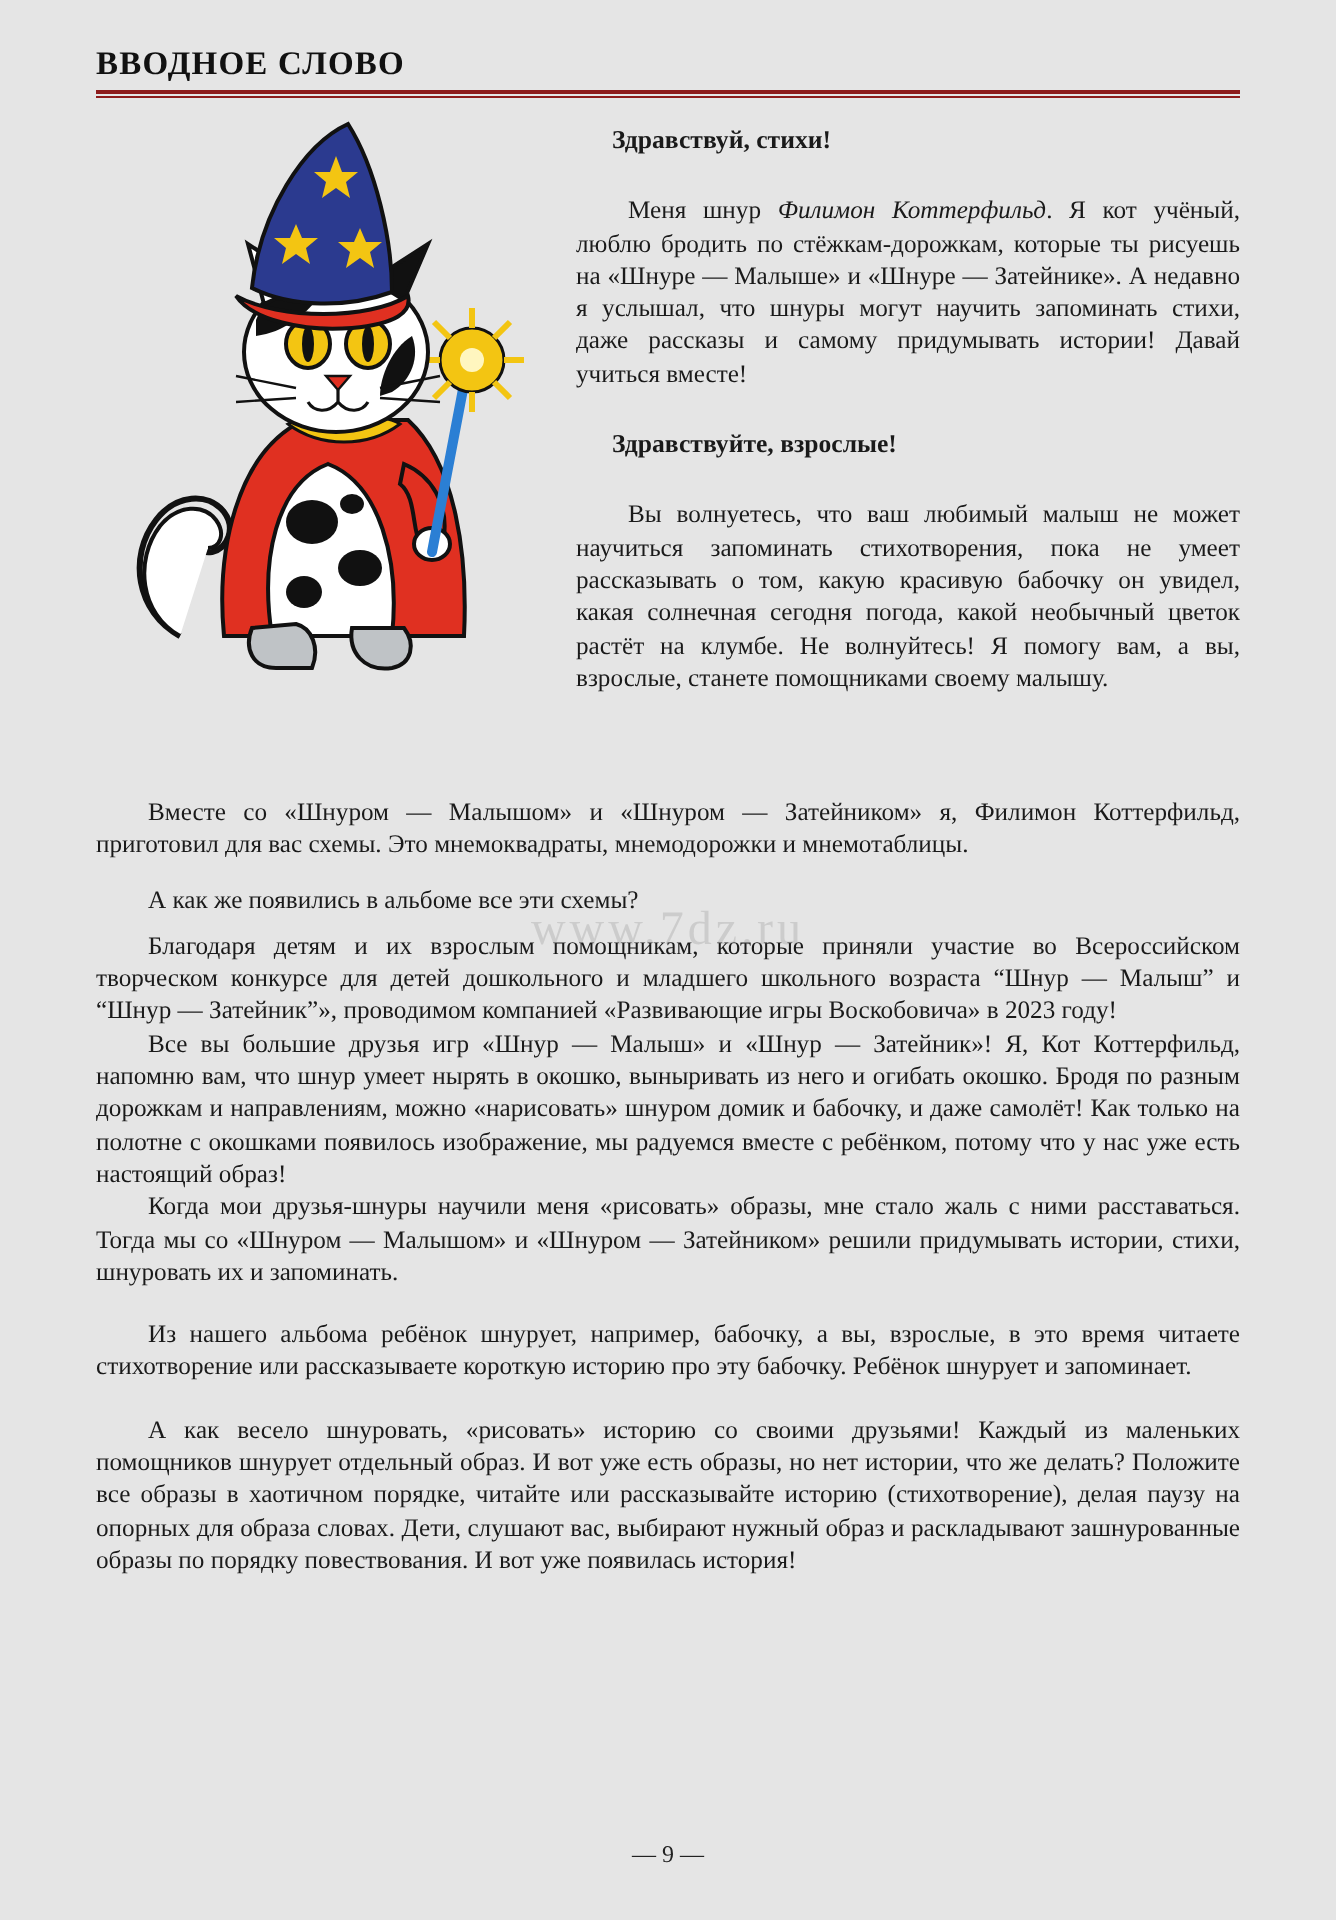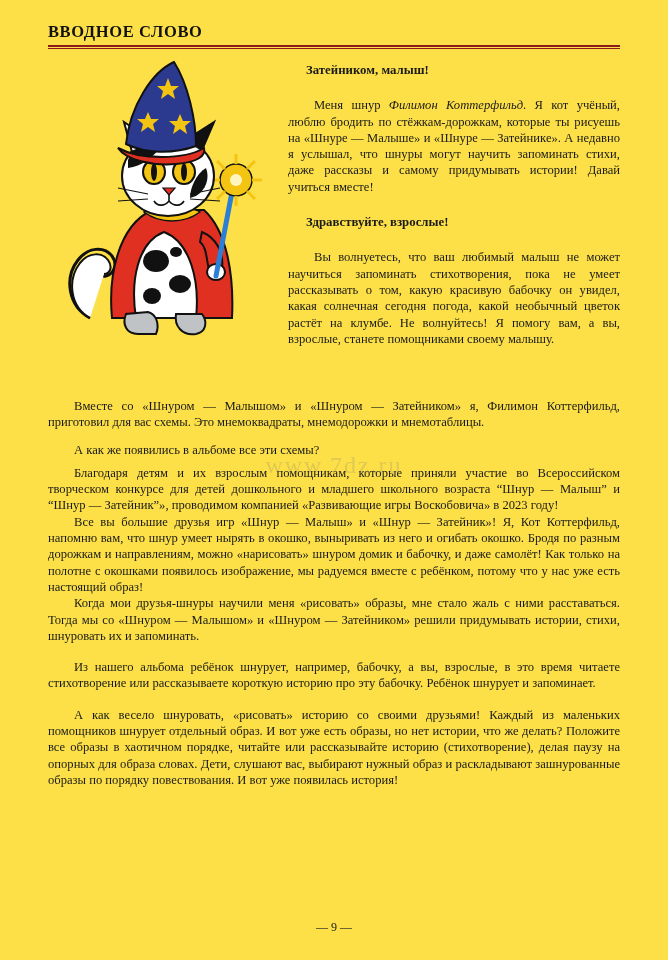--- a/index.html
+++ b/index.html
@@ -13,21 +13,21 @@
     font-family: "Liberation Serif", serif;
     color: #1a1a1a;
     position: relative;
     overflow: hidden;
   }
   .page {
     position: absolute;
     inset: 0;
     width: 668px;
     height: 960px;
-    background: #fde047;
+    background: #e5e5e5;
   }
   
   .header {
     position: absolute;
     left: 48px;
     top: 22px;
     width: 572px;
   }
   .header-title {
     font-family: "Liberation Serif", serif;
@@ -206,21 +206,21 @@
         <polygon points="112,22 115,30 123,30 117,35 119,43 112,38 105,43 107,35 101,30 109,30"></polygon>
         <polygon points="92,56 95,63 103,63 97,68 99,76 92,71 85,76 87,68 81,63 89,63"></polygon>
         <polygon points="124,58 127,65 135,65 129,70 131,78 124,73 117,78 119,70 113,65 121,65"></polygon>
       </g>
 
       <path d="M62 92 C84 104 128 104 148 92 C150 100 142 106 120 108 C96 110 70 104 62 92 Z" fill="#e03021" stroke="#111" stroke-width="2"></path>
     </svg>
   </div>
 
   <div class="col-right">
-    <p class="salut">Затейником, малыш!</p>
+    <p class="salut">Здравствуй, стихи!</p>
     <div class="gap-m"></div>
     <p class="para-indent"><span>Меня шнур </span><em class="italic">Филимон Коттерфильд</em><span>. Я кот учёный, люблю бродить по стёжкам-дорожкам, которые ты рисуешь на «Шнуре — Малыше» и «Шнуре — Затейнике». А недавно я услышал, что шнуры могут научить запоминать стихи, даже рассказы и самому придумывать истории! Давай учиться вместе!</span></p>
     <div class="gap-m"></div>
     <p class="salut">Здравствуйте, взрослые!</p>
     <div class="gap-m"></div>
     <p class="para-indent">Вы волнуетесь, что ваш любимый малыш не может научиться запоминать стихотворения, пока не умеет рассказывать о том, какую красивую бабочку он увидел, какая солнечная сегодня погода, какой необычный цветок растёт на клумбе. Не волнуйтесь! Я помогу вам, а вы, взрослые, станете помощниками своему малышу.</p>
   </div>
 
   <div class="body-full">
     <p>Вместе со «Шнуром — Малышом» и «Шнуром — Затейником» я, Филимон Коттерфильд, приготовил для вас схемы. Это мнемоквадраты, мнемодорожки и мнемотаблицы.</p>

